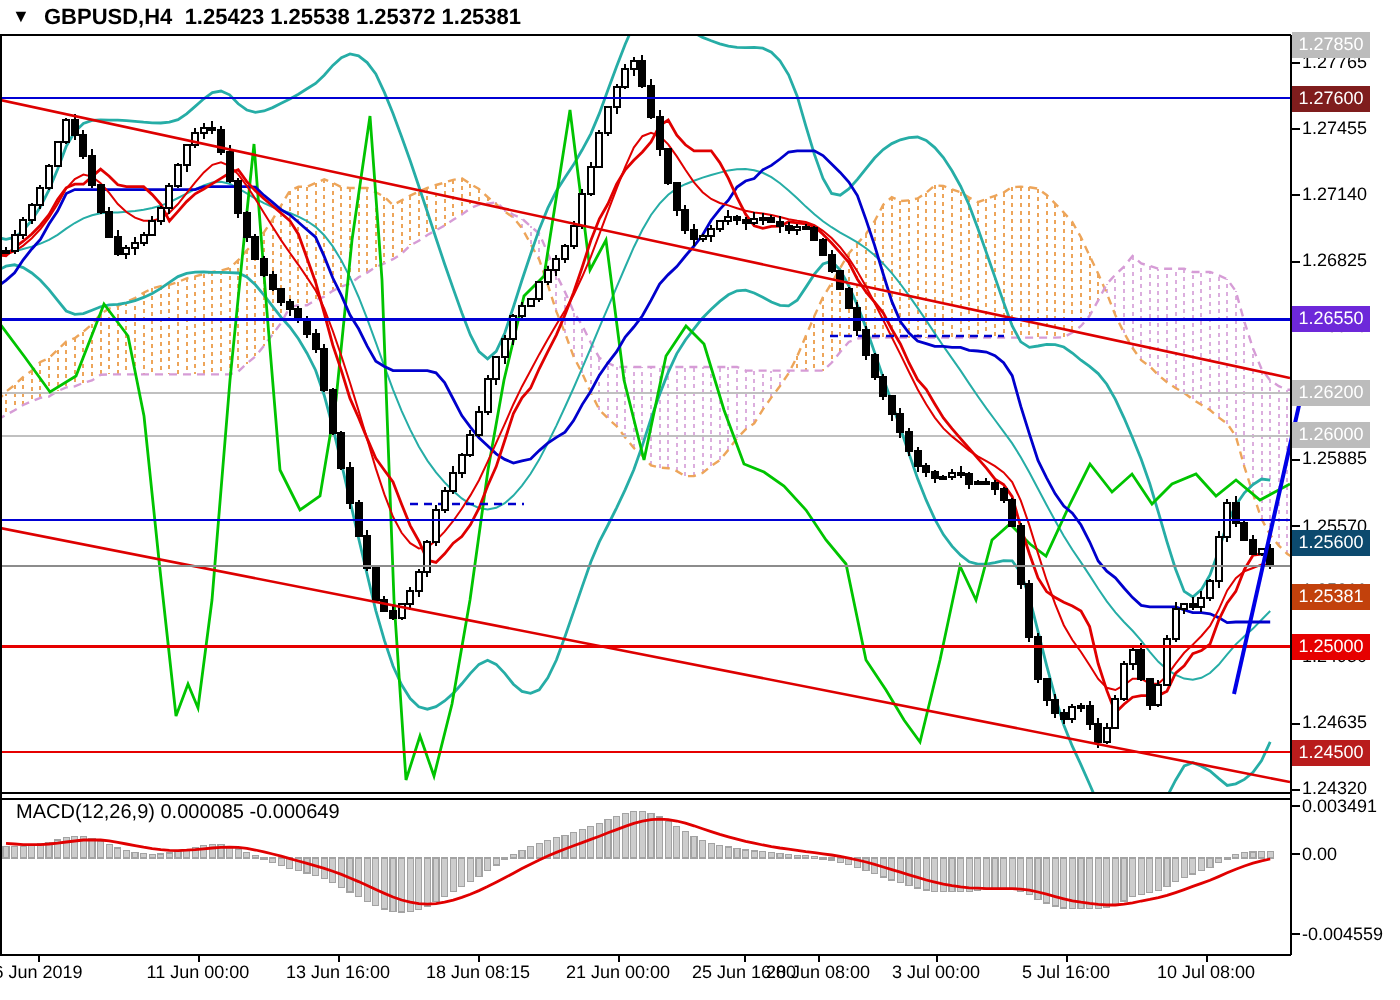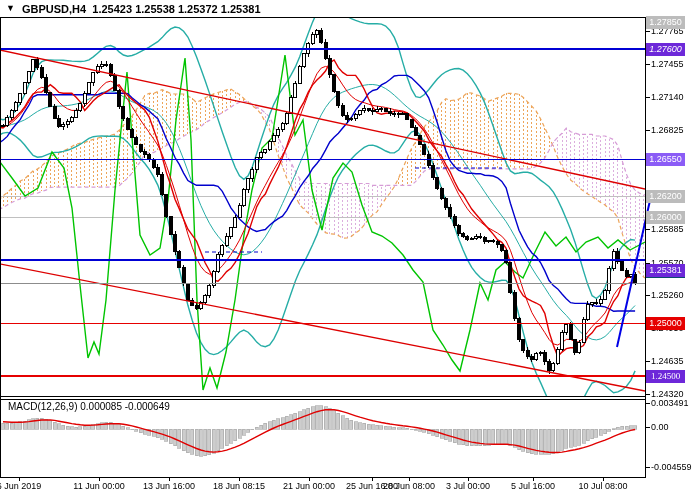--- a/index.html
+++ b/index.html
@@ -694,28 +694,28 @@
       <div class="ptick" style="top: 124.251px;">1.26825</div>
       <div class="ptick" style="top: 157.479px;">1.26510</div>
       <div class="ptick" style="top: 190.707px;">1.26195</div>
       <div class="ptick" style="top: 223.407px;">1.25885</div>
       <div class="ptick" style="top: 256.635px;">1.25570</div>
       <div class="ptick" style="top: 289.335px;">1.25260</div>
       <div class="ptick" style="top: 322.036px;">1.24950</div>
       <div class="ptick" style="top: 355.264px;">1.24635</div>
       <div class="ptick" style="top: 388.492px;">1.24320</div>
       <div class="pbox" style="top: 16.1287px; background: rgb(188, 188, 188);">1.27850</div>
-      <div class="pbox" style="top: 42.5px; background: #6d28d9; font-style: italic;">1.27600</div>
-      <div class="pbox" style="top: 153.259px; background: #8b5cf6;">1.26550</div>
+      <div class="pbox" style="top: 42.5px; background: #7f1d1d;">1.27600</div>
+      <div class="pbox" style="top: 153.259px; background: #6d28d9;">1.26550</div>
       <div class="pbox" style="top: 190.179px; background: rgb(188, 188, 188);">1.26200</div>
       <div class="pbox" style="top: 211.276px; background: rgb(188, 188, 188);">1.26000</div>
       <div class="pbox" style="top: 265px; background: #0c4a6e;">1.25600</div>
-      <div class="pbox" style="top: 264px; background: #6d28d9;">1.25381</div>
+      <div class="pbox" style="top: 292px; background: #c2410c;">1.25381</div>
       <div class="pbox" style="top: 316.762px; background: rgb(230, 0, 0);">1.25000</div>
-      <div class="pbox" style="top: 369.504px; background: #6d28d9; font-family: Liberation Serif, serif;">1.24500</div>
+      <div class="pbox" style="top: 369.504px; background: #b91c1c;">1.24500</div>
       <div class="ptick" style="top: 396.5px;">0.003491</div>
       <div class="ptick" style="top: 420.5px;">0.00</div>
       <div class="ptick" style="top: 460.5px;">-0.004559</div>
       <div class="tlabel" style="left: 19px;">6 Jun 2019</div>
       <div class="tlabel" style="left: 99px;">11 Jun 00:00</div>
       <div class="tlabel" style="left: 169px;">13 Jun 16:00</div>
       <div class="tlabel" style="left: 239px;">18 Jun 08:15</div>
       <div class="tlabel" style="left: 309px;">21 Jun 00:00</div>
       <div class="tlabel" style="left: 372px;">25 Jun 16:00</div>
       <div class="tlabel" style="left: 409px;">28 Jun 08:00</div>

